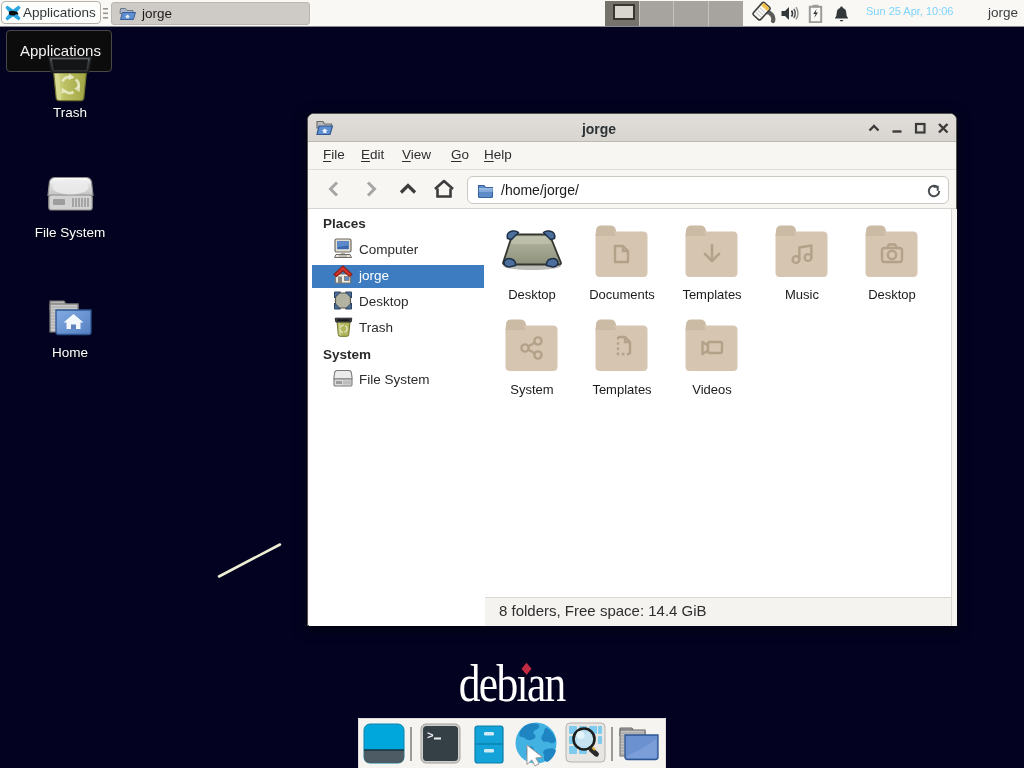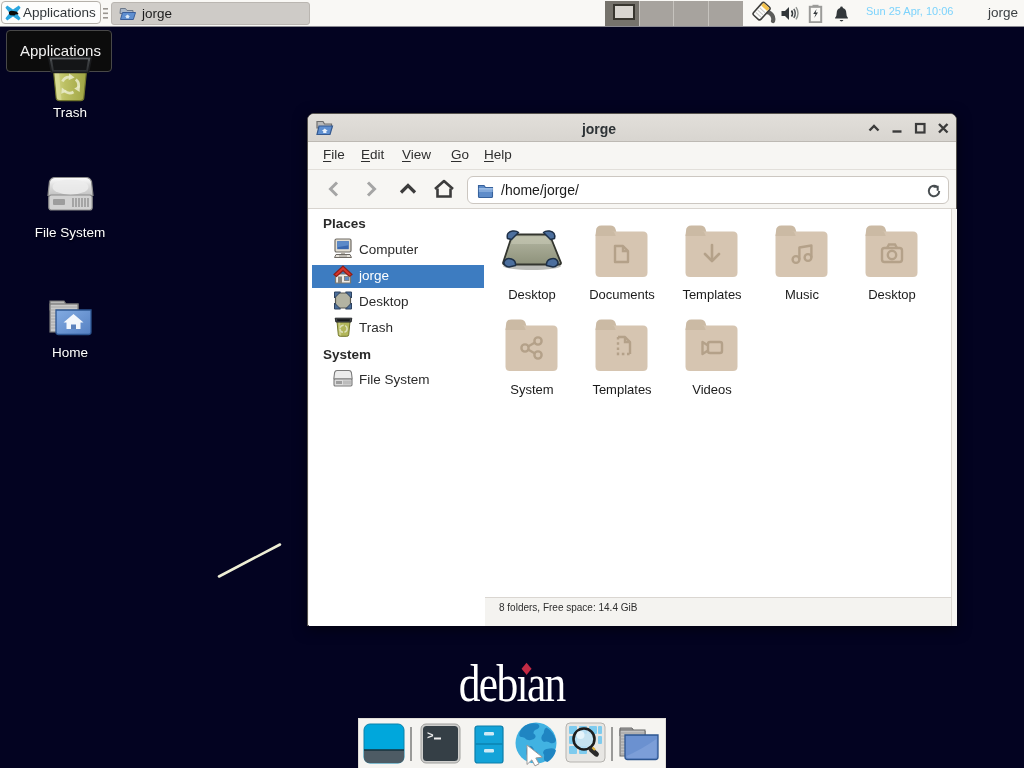--- a/index.html
+++ b/index.html
@@ -41,21 +41,21 @@
   #pathtext { position:absolute; left:33px; top:5px; font-size:14px; color:#1b1b1b; }
   #body { left:1px; top:95px; width:648px; height:417px; background:#f7f6f3; }
   #sidebar { left:0; top:0; width:203px; height:417px; background:#fff; border-right:7px solid #f97316; }
   .shead { position:absolute; left:14px; font-size:13.5px; font-weight:bold; color:#2b2b2b; }
   .srow  { position:absolute; left:50px; font-size:13.5px; color:#2b2b2b; }
   #srowsel { position:absolute; left:3px; top:56px; width:172px; height:23px; background:#3d7cc1; }
   #mainarea { left:176px; top:0; width:467px; height:388px; background:#fff; border-right:1px solid #dcd8d3; }
   .cell { position:absolute; }
   .clabel { position:absolute; width:90px; text-align:center; font-size:13px; color:#1b1b1b; }
   #statusbar { left:177px; top:483px; width:467px; height:29px; background:#f4f3f0; border-top:1px solid #dad6d1; border-right:1px solid #dcd8d3; }
-  #statusbar span { position:absolute; left:14px; top:4px; font-size:10px; color:#2e2e2e; }
+  #statusbar span { position:absolute; left:14px; top:4px; font-size:15px; color:#2e2e2e; }
 
   
   #debian { left:0; width:1024px; text-align:center; color:#fff; font-family:Liberation Serif, serif; font-size:53px; letter-spacing:-2px; top:653px; }
   #dbtxt { display:inline-block; transform:scaleX(0.82); transform-origin:50% 50%; }
 
   
   #dock { left:358px; top:718px; width:308px; height:50px; background:#f5f4f1; border:1px solid #e0ddd8; border-bottom:none; }
   .dsep { position:absolute; top:727px; width:2px; height:34px; background:#9a9a98; }
 </style>
 </head>

